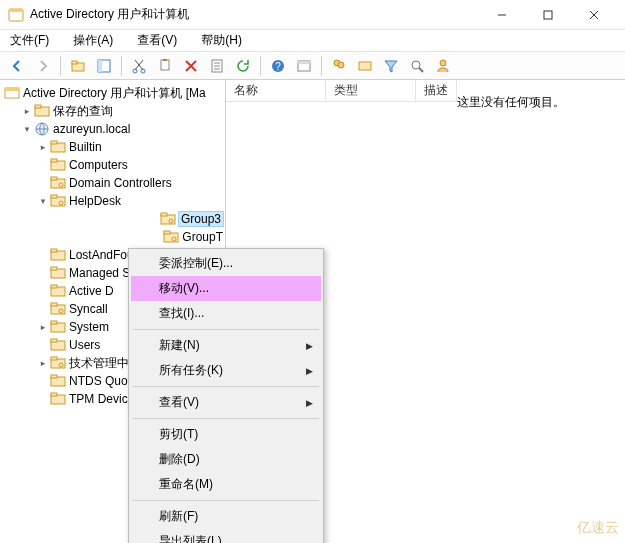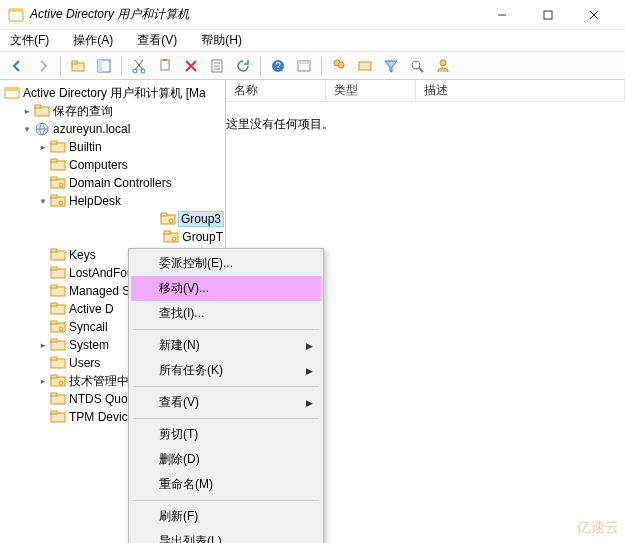--- a/index.html
+++ b/index.html
@@ -1,30 +1,30 @@
 <!DOCTYPE html>
 <html><head>
 <meta charset="utf-8">
 <style>
   * { box-sizing: border-box; }
   body { margin: 0; font-family: "Microsoft YaHei", "Segoe UI", sans-serif; font-size: 12px; background: #fff; width: 625px; height: 543px; position: relative; overflow: hidden; }
-  .titlebar { display: flex; align-items: center; height: 30px; padding: 0 8px; border-bottom: 1px solid #e5e5e5; font-style: italic; }
+  .titlebar { display: flex; align-items: center; height: 30px; padding: 0 8px; border-bottom: 1px solid #e5e5e5; }
   .title-icon { width: 16px; height: 16px; margin-right: 6px; display: flex; align-items: center; justify-content: center; }
   .title-text { flex: 1; font-size: 12px; }
   .win-controls { display: flex; gap: 0; }
   .win-btn { width: 46px; height: 30px; display: flex; align-items: center; justify-content: center; color: #333; }
   .menubar { display: flex; align-items: center; height: 22px; padding: 0 6px; gap: 16px; border-bottom: 1px solid #e5e5e5; }
   .menu-item { font-size: 12px; padding: 2px 4px; }
   .toolbar { display: flex; align-items: center; height: 28px; padding: 2px 6px; gap: 4px; border-bottom: 1px solid #d0d0d0; background: #fcfcfc; }
   .tb-sep { width: 1px; height: 20px; background: #d0d0d0; margin: 0 2px; }
   .tb-btn { width: 22px; height: 22px; display: flex; align-items: center; justify-content: center; border-radius: 2px; }
   .tb-btn svg { width: 16px; height: 16px; }
   .content { display: flex; height: calc(543px - 30px - 22px - 28px); }
   .tree { width: 226px; border-right: 1px solid #d0d0d0; padding: 4px 2px; overflow: hidden; }
-  .list-panel { flex: 1; display: flex; flex-direction: column; }
+  .list-panel { flex: 1; display: flex; }
   .list-header { display: flex; height: 22px; border-bottom: 1px solid #e5e5e5; background: #fff; }
   .lh-col { padding: 2px 8px; border-right: 1px solid #e5e5e5; font-size: 12px; color: #333; }
   .lh-col:nth-child(1){width:100px;} .lh-col:nth-child(2){width:90px;} .lh-col:nth-child(3){flex:1;}
   .empty-msg { padding: 14px 0 0 0; color: #000; font-size: 12px; }
   .tree-row { display: flex; align-items: center; height: 18px; padding-left: 2px; white-space: nowrap; }
   .twisty { width: 14px; height: 14px; display: flex; align-items: center; justify-content: center; color: #666; font-size: 9px; }
   .node-icon { width: 16px; height: 16px; margin-right: 3px; display:flex; align-items:center; justify-content:center; }
   .node-label { font-size: 12px; }
   .selected .node-label { background: #cce8ff; outline: 1px solid #99d1ff; padding: 0 2px; }
   .indent-0 { padding-left: 2px; }
@@ -274,30 +274,20 @@
           <span class="node-label">GroupT</span>
         </div>
         <div class="tree-row indent-2">
           <span class="twisty"></span>
           <span class="node-icon">
             <svg viewBox="0 0 16 16">
               <rect x="1" y="4" width="14" height="9" fill="#fbe8b6" stroke="#cc9a2b"></rect>
               <rect x="1" y="2" width="6" height="3" fill="#fbe8b6" stroke="#cc9a2b"></rect>
             </svg>
           </span>
-          <span class="node-label">Keys</span>
-        </div>
-        <div class="tree-row indent-2">
-          <span class="twisty"></span>
-          <span class="node-icon">
-            <svg viewBox="0 0 16 16">
-              <rect x="1" y="4" width="14" height="9" fill="#fbe8b6" stroke="#cc9a2b"></rect>
-              <rect x="1" y="2" width="6" height="3" fill="#fbe8b6" stroke="#cc9a2b"></rect>
-            </svg>
-          </span>
           <span class="node-label">LostAndFou</span>
         </div>
         <div class="tree-row indent-2">
           <span class="twisty"></span>
           <span class="node-icon">
             <svg viewBox="0 0 16 16">
               <rect x="1" y="4" width="14" height="9" fill="#fbe8b6" stroke="#cc9a2b"></rect>
               <rect x="1" y="2" width="6" height="3" fill="#fbe8b6" stroke="#cc9a2b"></rect>
             </svg>
           </span>

